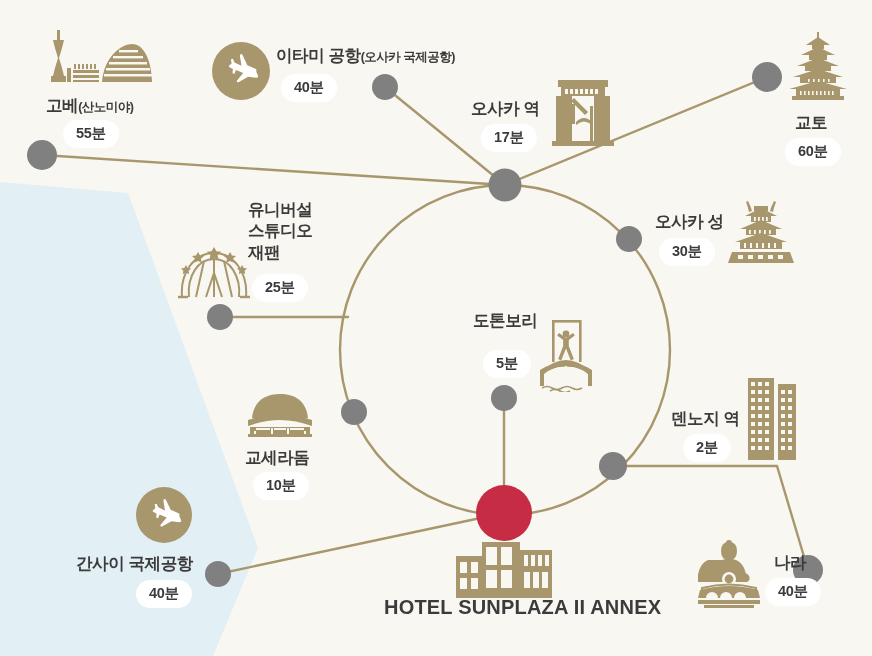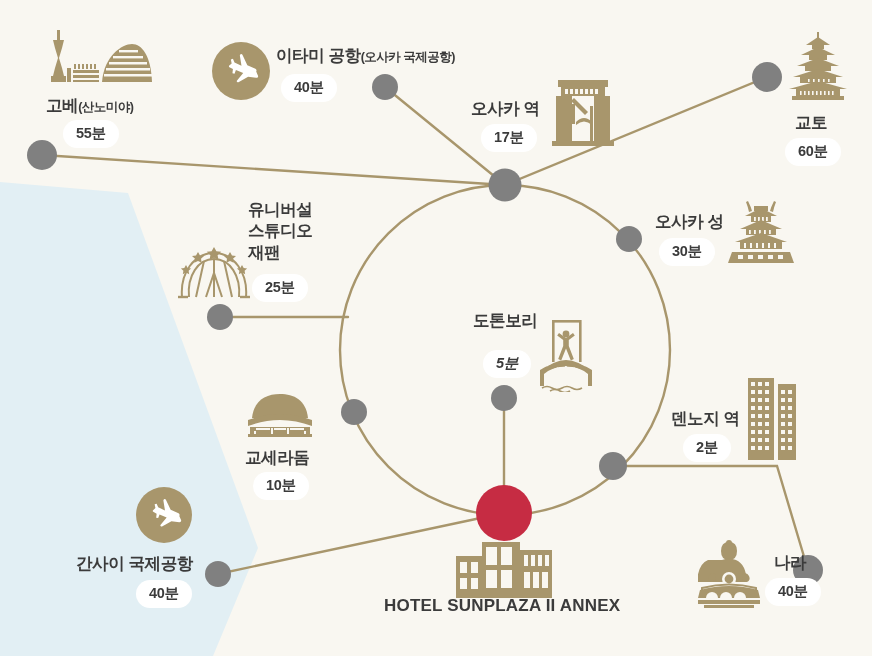--- a/index.html
+++ b/index.html
@@ -63,21 +63,21 @@
     padding: 4px 13px 5px 13px;
     white-space: nowrap;
     box-shadow: 0 0 0 0 rgba(0,0,0,0);
     text-align: right;
   }
 
   
   .hotel-title {
     position: absolute;
     color: #3b3b3b;
-    font-size: 17px;
+    font-size: 20px;
     font-weight: bold;
     letter-spacing: 0.2px;
     white-space: nowrap;
   }
 
   
   .airport-badge {
     position: absolute;
     border-radius: 50%;
     background: #a8966c;
@@ -468,21 +468,21 @@
       <div>유니버설</div>
       <div>스튜디오</div>
       <div>재팬</div>
     </div>
     <div class="time-pill" style="left:252px; top:274px;">25분</div>
 
     <div class="place-label" style="left:245px; top:447px;">교세라돔</div>
     <div class="time-pill" style="left:253px; top:472px;">10분</div>
 
     <div class="place-label" style="left:473px; top:310px;">도톤보리</div>
-    <div class="time-pill" style="left:483px; top:350px;font-style:italic;">5분</div>
+    <div class="time-pill" style="left:483px; top:350px;">5분</div>
 
     <div class="place-label" style="left:671px; top:408px;">덴노지 역</div>
     <div class="time-pill" style="left:683px; top:434px;">2분</div>
 
     <div class="place-label" style="left:76px; top:553px;">간사이 국제공항</div>
     <div class="time-pill" style="left:136px; top:580px;">40분</div>
 
     <div class="place-label" style="left:774px; top:552px;">나라</div>
     <div class="time-pill" style="left:765px; top:578px;">40분</div>
 

